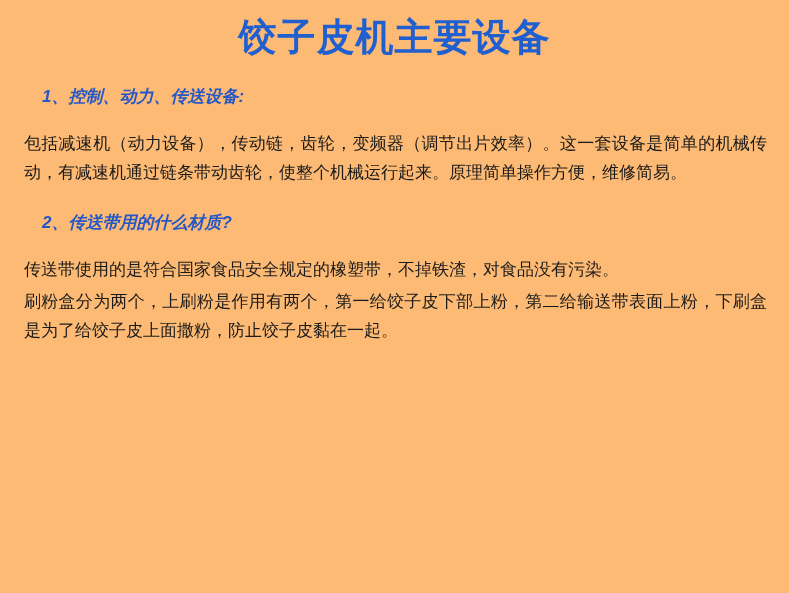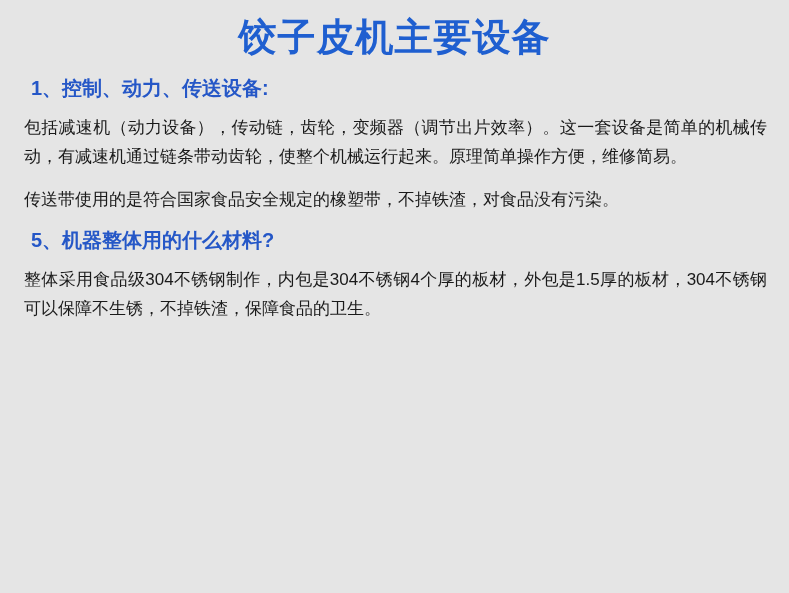--- a/index.html
+++ b/index.html
@@ -12,71 +12,70 @@
     background: #ffffff;
     font-family: "Liberation Sans", sans-serif;
     overflow: hidden;
   }
   .page {
     position: relative;
     width: 789px;
     height: 593px;
     box-sizing: border-box;
     padding: 10px 22px 0 22px;
-    background: #e5e5e5;
+    background: #fdba74;
   }
   .title {
     text-align: center;
     color: #1f5fd0;
     font-size: 38px;
     font-weight: bold;
     letter-spacing: 1px;
     line-height: 1.25;
     margin: 4px 0 6px 0;
     font-family: "Liberation Sans", sans-serif;
   }
   .section {
     margin-bottom: 2px;
   }
   .q {
     color: #2557c7;
-    font-size: 20px;
+    font-size: 17px;
     font-weight: bold;
     line-height: 1.75;
-    margin: 7px;
+    margin: 18px;
     padding: 2px 0 0 2px;
+    font-style: italic;
   }
   .a {
     color: #1a1a1a;
     font-size: 17px;
     line-height: 1.72;
     margin: 0;
     padding: 0 0 0 2px;
     text-align: justify;
   }
-  .a-1 { margin-bottom: 14px; }
+  .a-1 { margin-bottom: 2px; }
 </style>
 </head>
 <body>
 
 <div class="page">
 
   <h1 class="title">饺子皮机主要设备</h1>
 
   <div class="section">
     <p class="q">1、控制、动力、传送设备:</p>
     <p class="a a-1">包括减速机（动力设备），传动链，齿轮，变频器（调节出片效率）。这一套设备是简单的机械传动，有减速机通过链条带动齿轮，使整个机械运行起来。原理简单操作方便，维修简易。</p>
   </div>
 
   <div class="section">
+    <p class="q">2、传送带用的什么材质?</p>
     <p class="a">传送带使用的是符合国家食品安全规定的橡塑带，不掉铁渣，对食品没有污染。</p>
   </div>
 
   <div class="section">
+    <p class="a">刷粉盒分为两个，上刷粉是作用有两个，第一给饺子皮下部上粉，第二给输送带表面上粉，下刷盒是为了给饺子皮上面撒粉，防止饺子皮黏在一起。</p>
   </div>
 
 
-  <div class="section">
-    <p class="q">5、机器整体用的什么材料?</p>
-    <p class="a">整体采用食品级304不锈钢制作，内包是304不锈钢4个厚的板材，外包是1.5厚的板材，304不锈钢可以保障不生锈，不掉铁渣，保障食品的卫生。</p>
-  </div>
 
 </div>
 
 </body></html>

